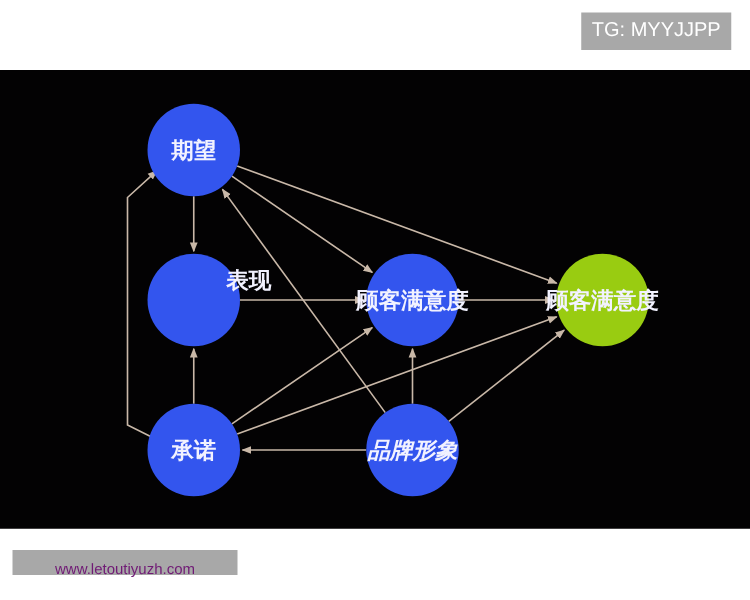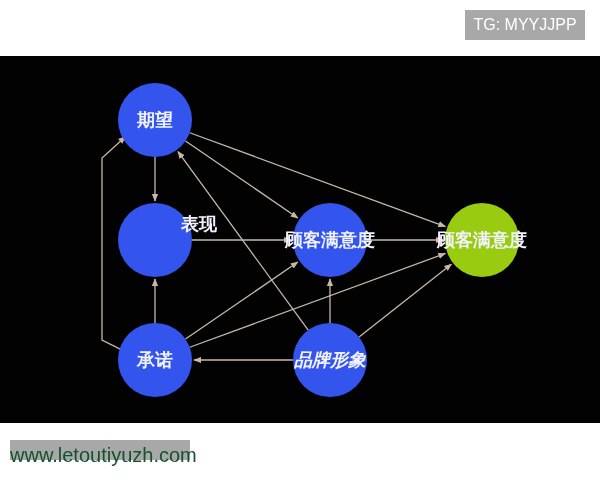--- a/index.html
+++ b/index.html
@@ -7,22 +7,22 @@
     width: 600px; height: 480px; background: #ffffff; position: relative; overflow: hidden;
     font-family: "DejaVu Sans", sans-serif;
   }
   .watermark-top {
     position: absolute; left: 465px; top: 10px; width: 120px; height: 30px;
     background: #a8a8a8; color: #ffffff; font-family: "Liberation Sans", sans-serif;
     font-size: 16px; line-height: 30px; text-align: center;
   }
   .watermark-bottom {
     position: absolute; left: 10px; top: 440px; width: 180px; height: 20px;
-    background: #a8a8a8; color: #14532d; font-family: "Liberation Sans", sans-serif;
-    font-size: 20px; line-height: 30px; text-align: center;
+    background: #a8a8a8; color: #701a75; font-family: "Liberation Sans", sans-serif;
+    font-size: 12px; line-height: 30px; text-align: center;
   }
   .panel {
     position: absolute; left: 0; top: 56px; width: 600px; height: 367px; background: #030203;
   }
   svg.diagram { position: absolute; left: 0; top: 0; width: 600px; height: 480px; }
   .node-label {
     position: absolute; color: #f2f2ff; font-size: 18px; font-weight: bold;
     transform: translate(-50%, -50%); white-space: nowrap;
     font-family: "DejaVu Sans", sans-serif;
   }

